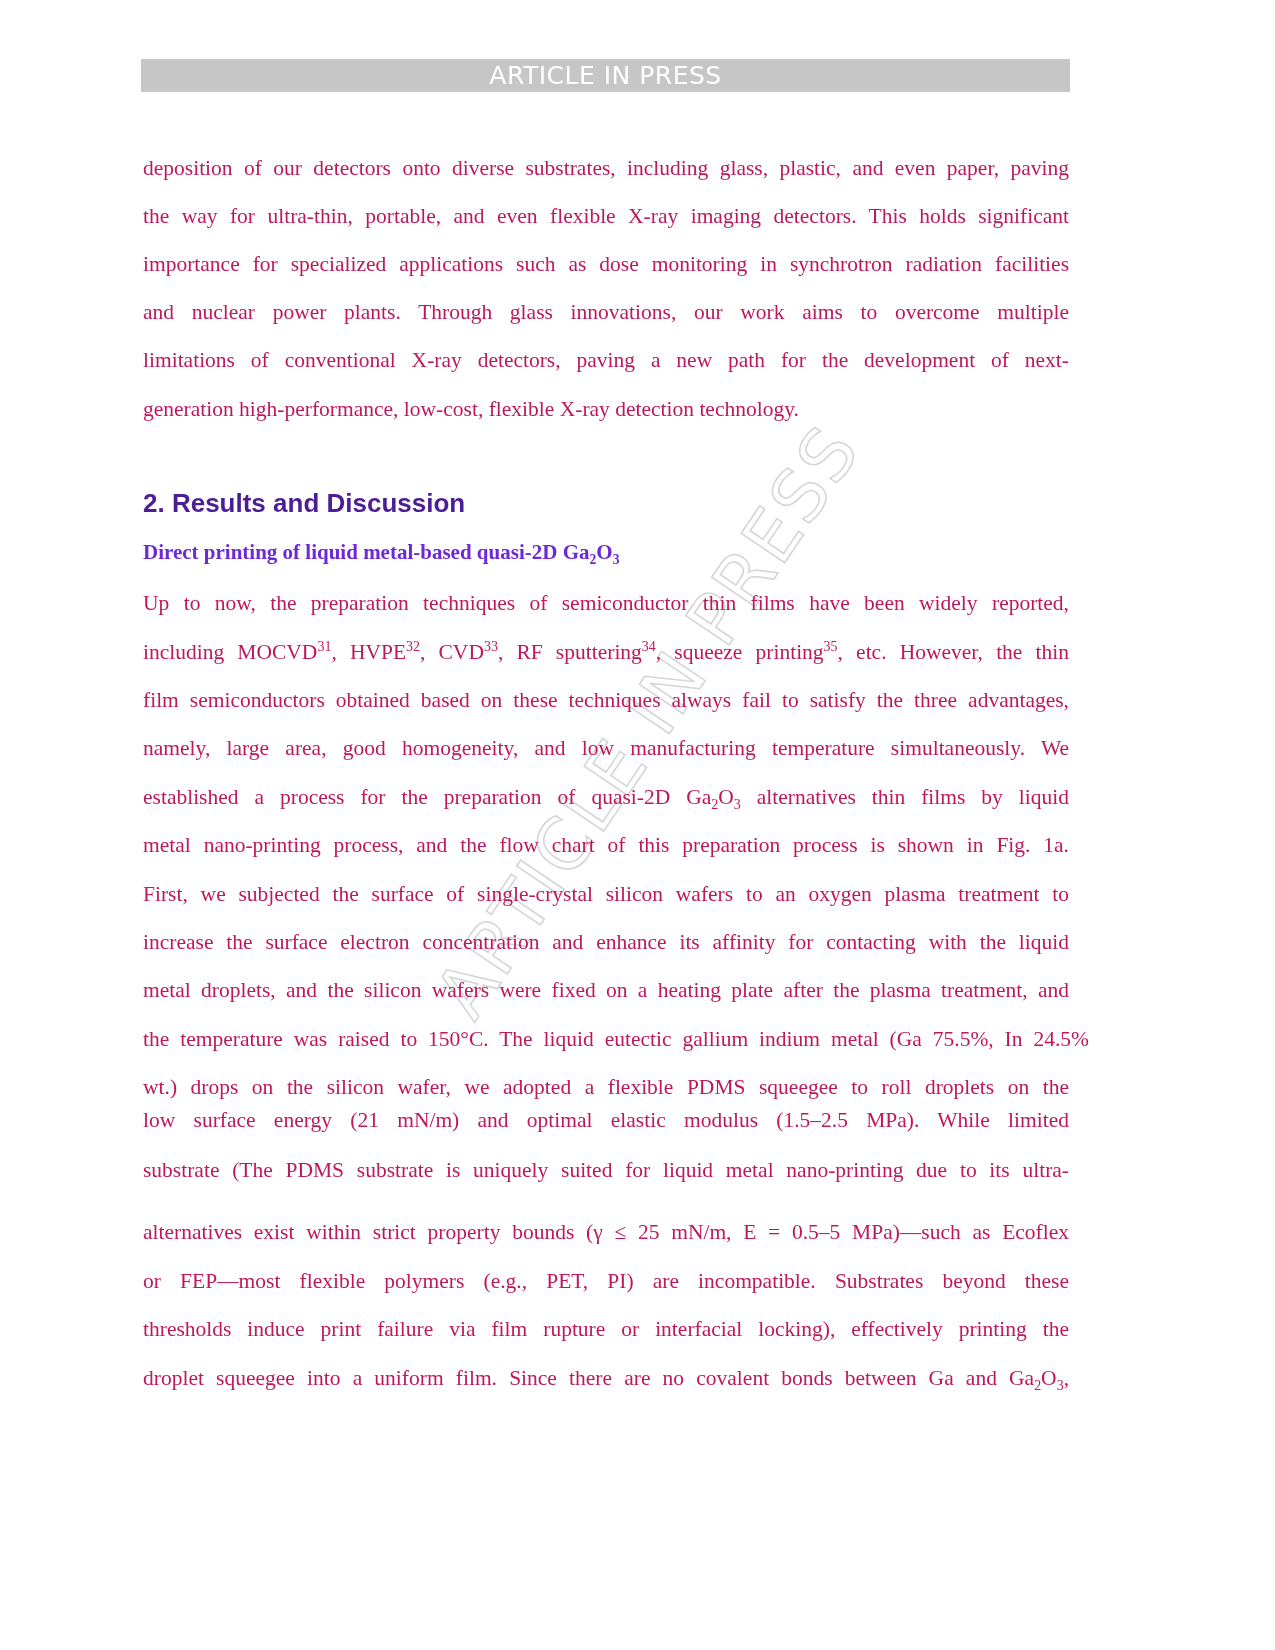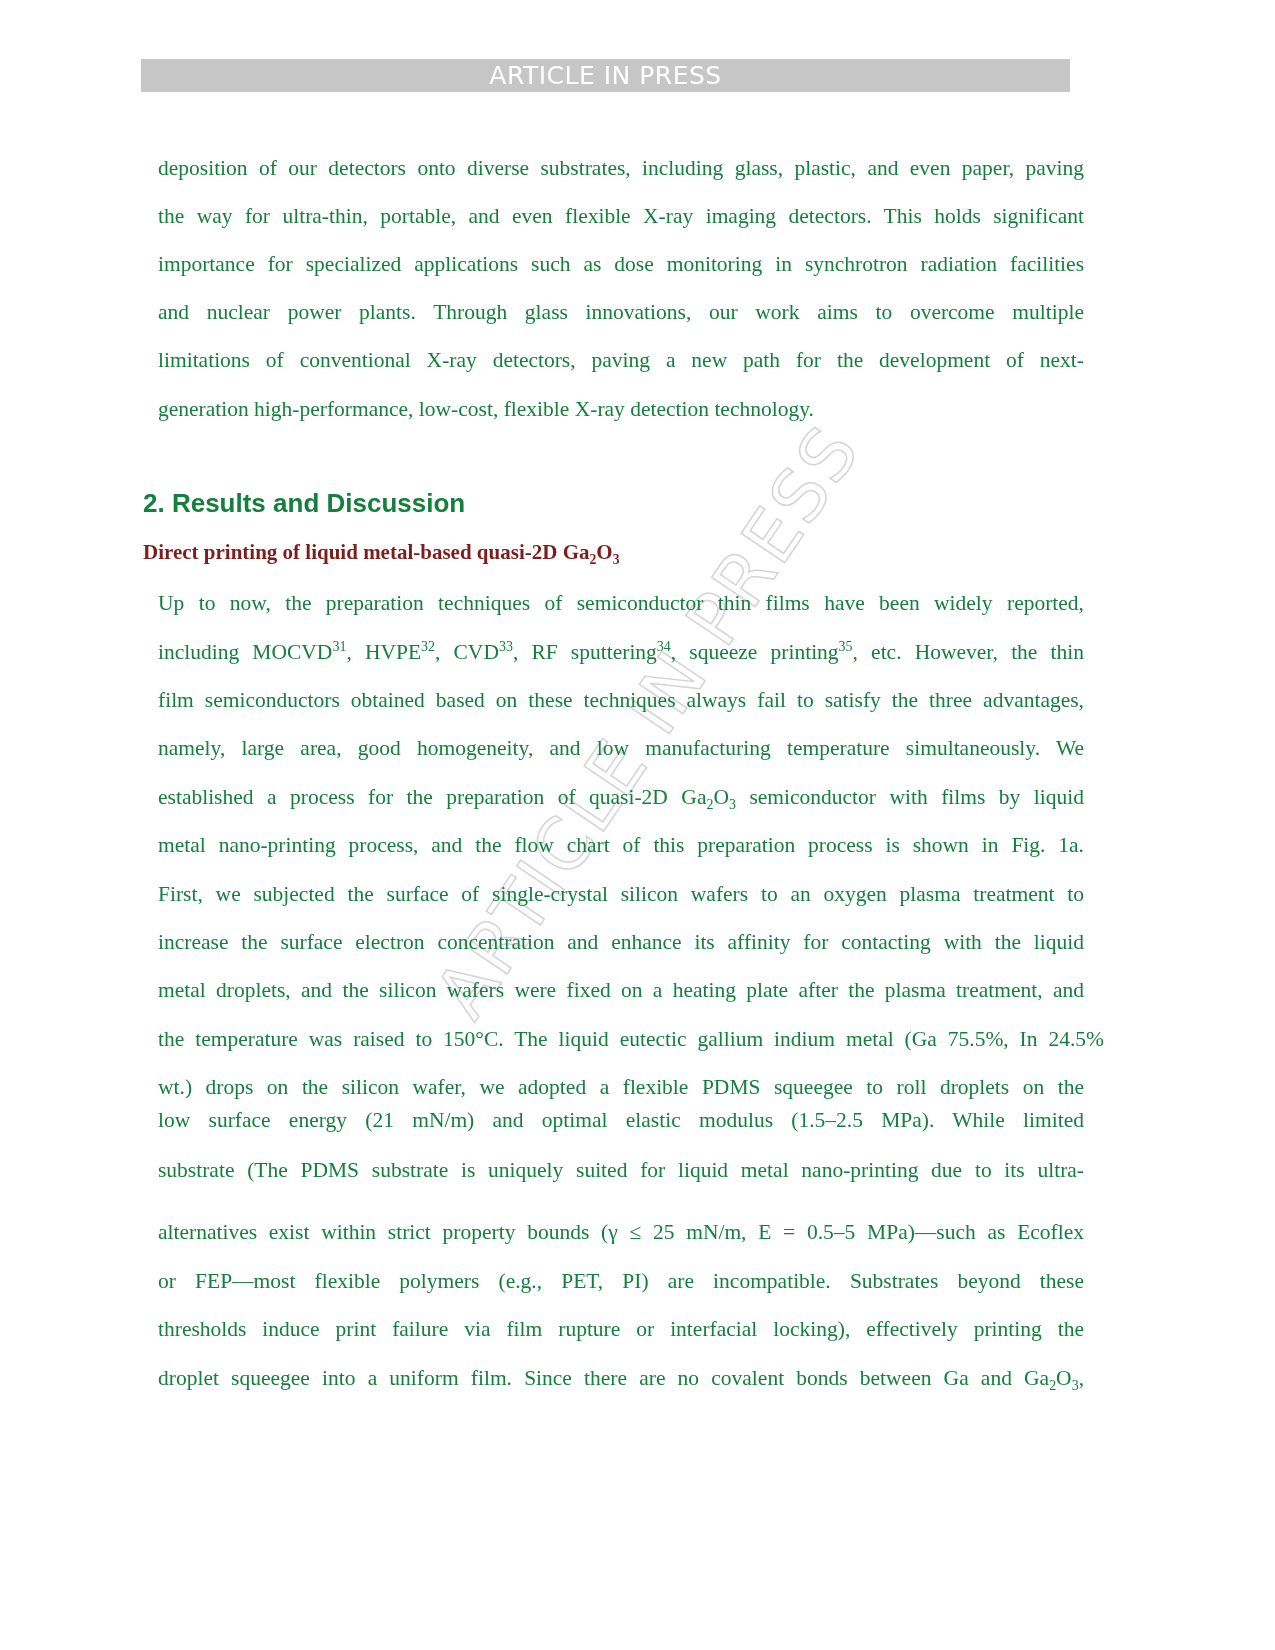--- a/index.html
+++ b/index.html
@@ -5,34 +5,33 @@
   html, body { margin: 0; padding: 0; background: #ffffff; }
   body { width: 1275px; height: 1650px; position: relative; overflow: hidden; }
   .banner {
     position: absolute; left: 141px; top: 59px; width: 929px; height: 33px;
     background: #c6c6c6; color: #ffffff; text-align: center;
     font-family: "DejaVu Sans", sans-serif; font-size: 25px; line-height: 33px;
     letter-spacing: 0.5px;
   }
   .line {
     position: absolute; left: 143px; width: 926px; height: 30px;
-    font-family: "Liberation Serif", serif; font-size: 21.5px; color: #15803d;
+    font-family: "Liberation Serif", serif; font-size: 21.5px; color: #be185d;
     text-align: justify; text-align-last: justify; white-space: nowrap;
     line-height: 30px;
-    margin-left: 15px;
   }
   .line.last { text-align-last: left; }
   .line.wide { width: 946px; }
   .heading {
     position: absolute; left: 143px; top: 488px;
-    font-family: "Liberation Sans", sans-serif; font-weight: bold; font-size: 26px; color: #15803d;
+    font-family: "Liberation Sans", sans-serif; font-weight: bold; font-size: 26px; color: #4c1d95;
   }
   .subheading {
     position: absolute; left: 143px; top: 540px;
-    font-family: "Liberation Serif", serif; font-weight: bold; font-size: 21px; color: #7f1d1d;
+    font-family: "Liberation Serif", serif; font-weight: bold; font-size: 21px; color: #6d28d9;
   }
   sub, sup { font-size: 65%; line-height: 0; }
   .watermark {
     position: absolute; left: 330px; top: 735px; width: 560px;
     transform: rotate(-56deg); transform-origin: center;
     font-family: "DejaVu Sans", sans-serif; font-size: 72px; color: transparent;
     -webkit-text-stroke: 1.5px #d4d4d4; letter-spacing: 3px; white-space: nowrap;
     pointer-events: none; text-align: center;
   }
 </style>
@@ -51,21 +50,21 @@
 <div class="line last" style="top:394px">generation high-performance, low-cost, flexible X-ray detection technology.</div>
 
 <div class="heading">2. Results and Discussion</div>
 
 <div class="subheading"><span>Direct printing of liquid metal-based quasi-2D Ga</span><sub>2</sub><span>O</span><sub>3</sub></div>
 
 <div class="line" style="top:588px">Up to now, the preparation techniques of semiconductor thin films have been widely reported,</div>
 <div class="line" style="top:637px"><span>including MOCVD</span><sup>31</sup><span>, HVPE</span><sup>32</sup><span>, CVD</span><sup>33</sup><span>, RF sputtering</span><sup>34</sup><span>, squeeze printing</span><sup>35</sup><span>, etc. However, the thin</span></div>
 <div class="line" style="top:685px">film semiconductors obtained based on these techniques always fail to satisfy the three advantages,</div>
 <div class="line" style="top:733px">namely, large area, good homogeneity, and low manufacturing temperature simultaneously. We</div>
-<div class="line" style="top:782px"><span>established a process for the preparation of quasi-2D Ga</span><sub>2</sub><span>O</span><sub>3</sub><span> semiconductor with films by liquid</span></div>
+<div class="line" style="top:782px"><span>established a process for the preparation of quasi-2D Ga</span><sub>2</sub><span>O</span><sub>3</sub><span> alternatives thin films by liquid</span></div>
 <div class="line" style="top:830px">metal nano-printing process, and the flow chart of this preparation process is shown in Fig. 1a.</div>
 <div class="line" style="top:879px">First, we subjected the surface of single-crystal silicon wafers to an oxygen plasma treatment to</div>
 <div class="line" style="top:927px">increase the surface electron concentration and enhance its affinity for contacting with the liquid</div>
 <div class="line" style="top:975px">metal droplets, and the silicon wafers were fixed on a heating plate after the plasma treatment, and</div>
 <div class="line wide" style="top:1024px">the temperature was raised to 150°C. The liquid eutectic gallium indium metal (Ga 75.5%, In 24.5%</div>
 <div class="line" style="top:1072px">wt.) drops on the silicon wafer, we adopted a flexible PDMS squeegee to roll droplets on the</div>
 <div class="line" style="top:1155px">substrate (The PDMS substrate is uniquely suited for liquid metal nano-printing due to its ultra-</div>
 <div class="line" style="top:1105px">low surface energy (21 mN/m) and optimal elastic modulus (1.5–2.5 MPa). While limited</div>
 <div class="line" style="top:1217px">alternatives exist within strict property bounds (γ ≤ 25 mN/m, E = 0.5–5 MPa)—such as Ecoflex</div>
 <div class="line" style="top:1266px">or FEP—most flexible polymers (e.g., PET, PI) are incompatible. Substrates beyond these</div>

